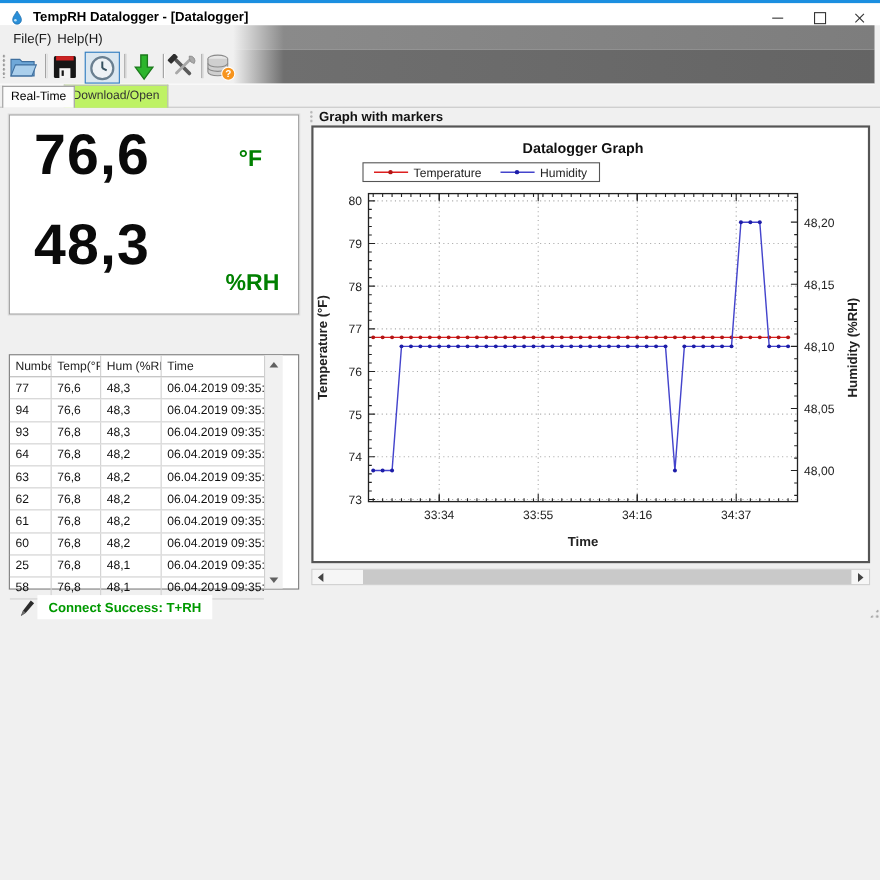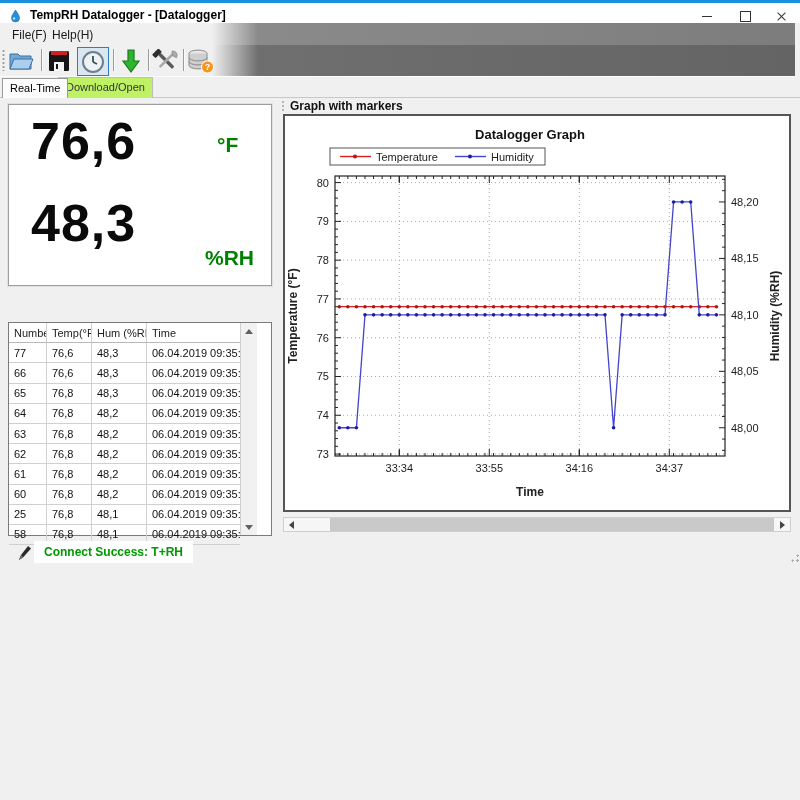--- a/index.html
+++ b/index.html
@@ -180,27 +180,27 @@
         <div class="tcell c3">Time</div>
       </div>
       <div>
           <div class="trow">
             <div class="tcell c0">77</div>
             <div class="tcell c1">76,6</div>
             <div class="tcell c2">48,3</div>
             <div class="tcell c3">06.04.2019 09:35:31</div>
           </div>
           <div class="trow">
-            <div class="tcell c0">66</div>
+            <div class="tcell c0">94</div>
             <div class="tcell c1">76,6</div>
             <div class="tcell c2">48,3</div>
             <div class="tcell c3">06.04.2019 09:35:29</div>
           </div>
           <div class="trow">
-            <div class="tcell c0">65</div>
+            <div class="tcell c0">93</div>
             <div class="tcell c1">76,8</div>
             <div class="tcell c2">48,3</div>
             <div class="tcell c3">06.04.2019 09:35:27</div>
           </div>
           <div class="trow">
             <div class="tcell c0">64</div>
             <div class="tcell c1">76,8</div>
             <div class="tcell c2">48,2</div>
             <div class="tcell c3">06.04.2019 09:35:25</div>
           </div>

